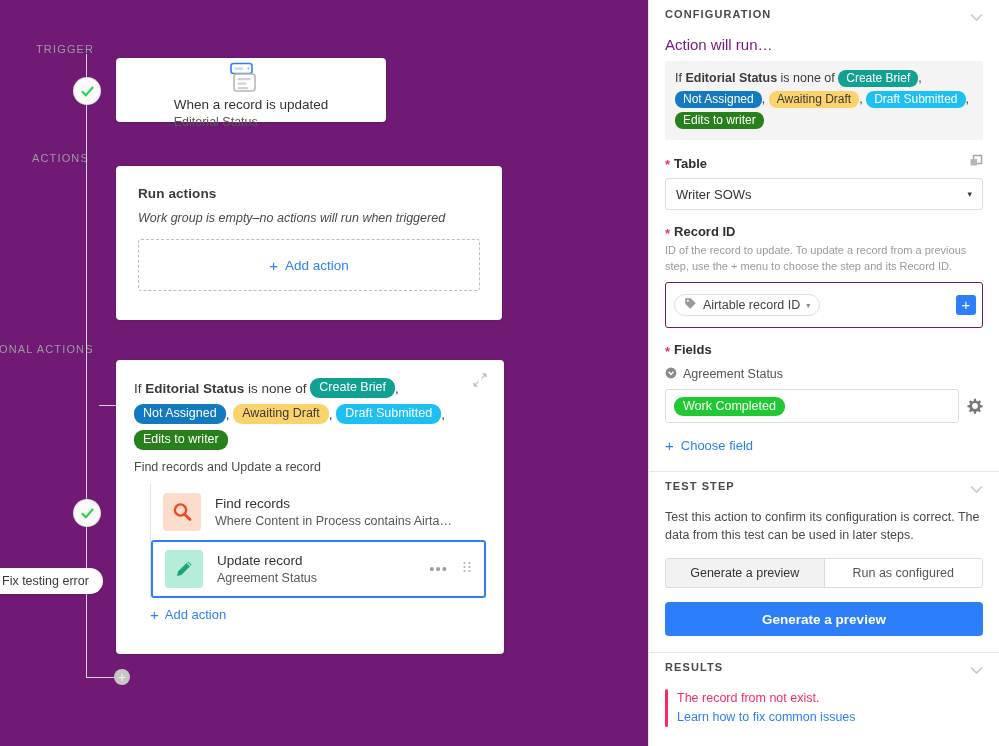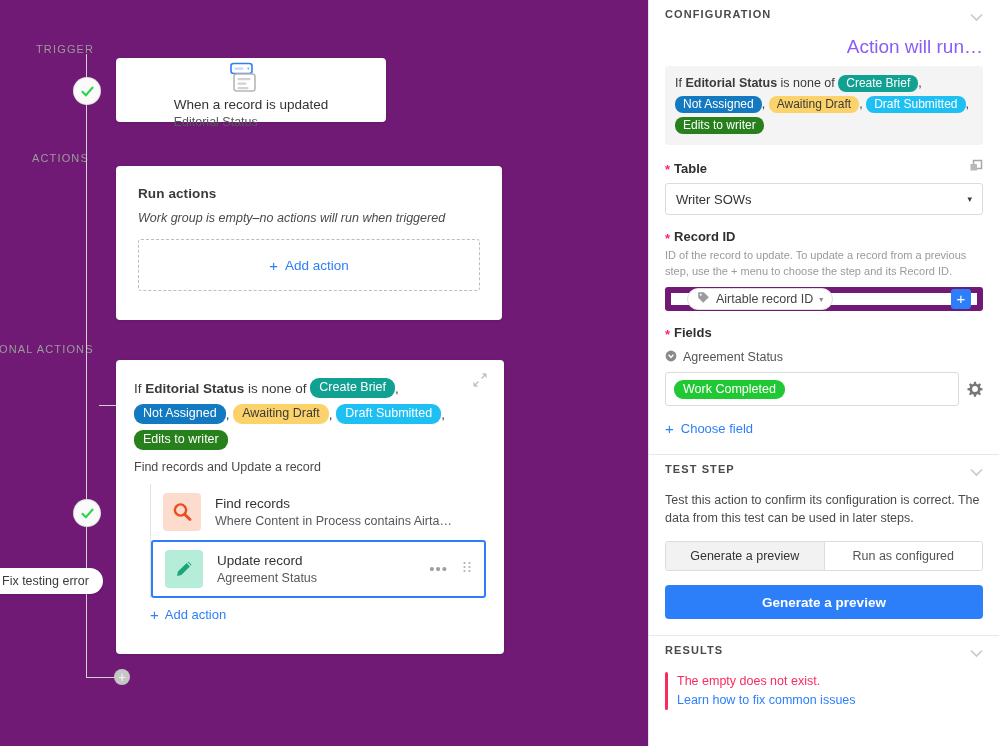--- a/index.html
+++ b/index.html
@@ -174,21 +174,21 @@
   .panel-section { padding: 0 16px; }
   .section-head {
     display: flex; align-items: flex-start; justify-content: space-between;
     padding: 8px 0 10px 0;
   }
   .section-title {
     font-size: 11px; letter-spacing: 1.1px; color: #4a4a4a; font-weight: 700;
   }
   .chevron { opacity: .45; cursor: pointer; }
 
-  .panel-lead { font-size: 19px; color: #8b5cf6; margin-bottom: 8px; text-align: right; }
+  .panel-lead { font-size: 15px; color: #701a75; margin-bottom: 8px; }
 
   .cond-box {
     background: #f4f4f4;
     border-radius: 3px;
     padding: 7px 10px 9px 10px;
     font-size: 12.5px;
     color: #3b3b3b;
     line-height: 21px;
   }
   .cond-box .bold { font-weight: 700; }
@@ -204,22 +204,22 @@
     height: 32px; border: 1px solid #dcdcdc; border-radius: 3px;
     display: flex; align-items: center; padding: 0 10px;
     font-size: 13px; color: #333333; cursor: pointer;
     background: #ffffff;
   }
   .select-box .caret { margin-left: auto; font-size: 9px; color: #3b3b3b; }
 
   .helptext { font-size: 11px; color: #9a9a9a; line-height: 16px; margin: 3px 0 8px 0; }
 
   .token-box {
-    height: 24px; border: 6px solid #701a75; border-radius: 3px;
-    display: flex; align-items: center; padding: 0 6px 0 16px;
+    height: 46px; border: 1px solid #701a75; border-radius: 3px;
+    display: flex; align-items: center; padding: 0 6px 0 8px;
   }
   .token {
     display: inline-flex; align-items: center; gap: 6px;
     height: 22px; padding: 0 9px;
     border: 1px solid #e0e0e0; border-radius: 11px;
     font-size: 12.5px; color: #444444; background: #ffffff;
     cursor: pointer;
   }
   .token .caret { font-size: 8px; color: #8a8a8a; }
   .blue-plus {
@@ -521,19 +521,19 @@
         <span class="section-title">RESULTS</span>
         <span class="chevron">
           <svg width="13" height="9" viewBox="0 0 13 9" aria-hidden="true">
               <path d="M1 1.5 L6.5 7 L12 1.5" fill="none" stroke="#8a8a8a" stroke-width="1.7"></path>
             </svg>
         </span>
       </div>
       <div class="results-body">
         <div class="err-bar"></div>
         <div>
-          <div class="err-text">The empty does not exist.</div>
+          <div class="err-text">The record from not exist.</div>
           <a class="err-link">Learn how to fix common issues</a>
         </div>
       </div>
     </div>
   </div>
 </div>
 
 </body></html>

